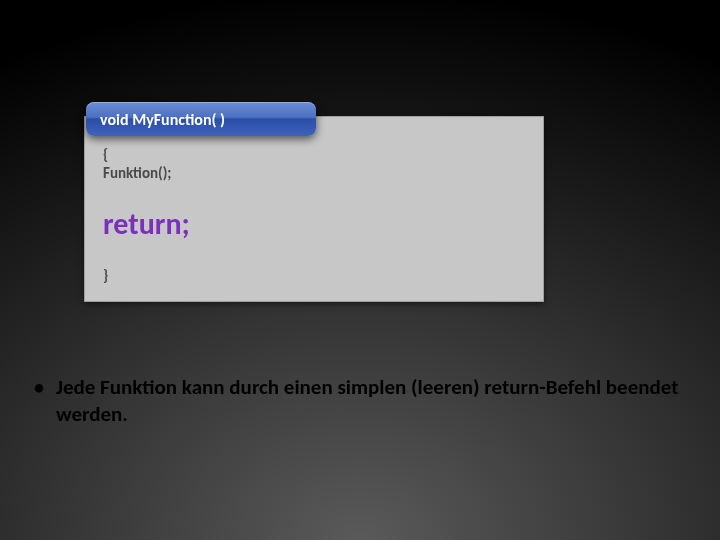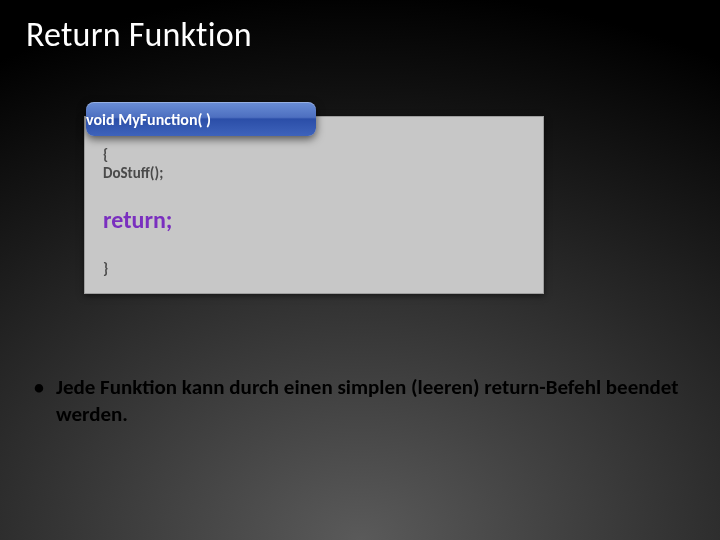--- a/index.html
+++ b/index.html
@@ -45,40 +45,41 @@
     width: 230px;
     height: 34px;
     border-radius: 8px;
     background: linear-gradient(to bottom, #6a8ed6 0%, #4d6fc0 45%, #2b4ea8 50%, #3e63bb 100%);
     box-shadow: 0 3px 8px rgba(0,0,0,0.6), inset 0 1px 0 rgba(255,255,255,0.3);
     color: #ffffff;
     font-weight: 700;
     font-size: 16px;
     display: flex;
     align-items: center;
+    padding-left: 14px;
     box-sizing: border-box;
     z-index: 2;
   }
   .code-body {
     padding: 28px 18px 16px 18px;
     font-family: Calibri, "Segoe UI", Arial, sans-serif;
     font-size: 15px;
     line-height: 1.25;
     color: #4a4a4a;
     font-weight: 700;
   }
   .code-line {
     white-space: pre;
   }
   .code-blank {
     height: 18px;
   }
   .return-line {
     color: #7a2fbf;
-    font-size: 24px;
+    font-size: 30px;
     font-weight: 700;
     margin: 4px 0 6px 0;
   }
 
   .bullet-row {
     position: absolute;
     left: 34px;
     top: 374px;
     right: 40px;
     display: flex;
@@ -96,30 +97,29 @@
   }
   .bullet-text {
     flex: 1;
   }
 </style>
 </head>
 <body>
 
 <div class="slide">
 
-  <div class="title">Return Funktion</div>
 
   <div class="code-header">
     <span>void MyFunction( )</span>
   </div>
 
   <div class="code-card">
     <div class="code-body">
       <div class="code-line">{</div>
-      <div class="code-line">DoStuff();</div>
+      <div class="code-line">Funktion();</div>
       <div class="code-blank"></div>
       <div class="return-line">return;</div>
       <div class="code-blank"></div>
       <div class="code-line">}</div>
     </div>
   </div>
 
   <div class="bullet-row">
     <div class="bullet-dot">•</div>
     <div class="bullet-text">Jede Funktion kann durch einen simplen (leeren) return-Befehl beendet werden.</div>

